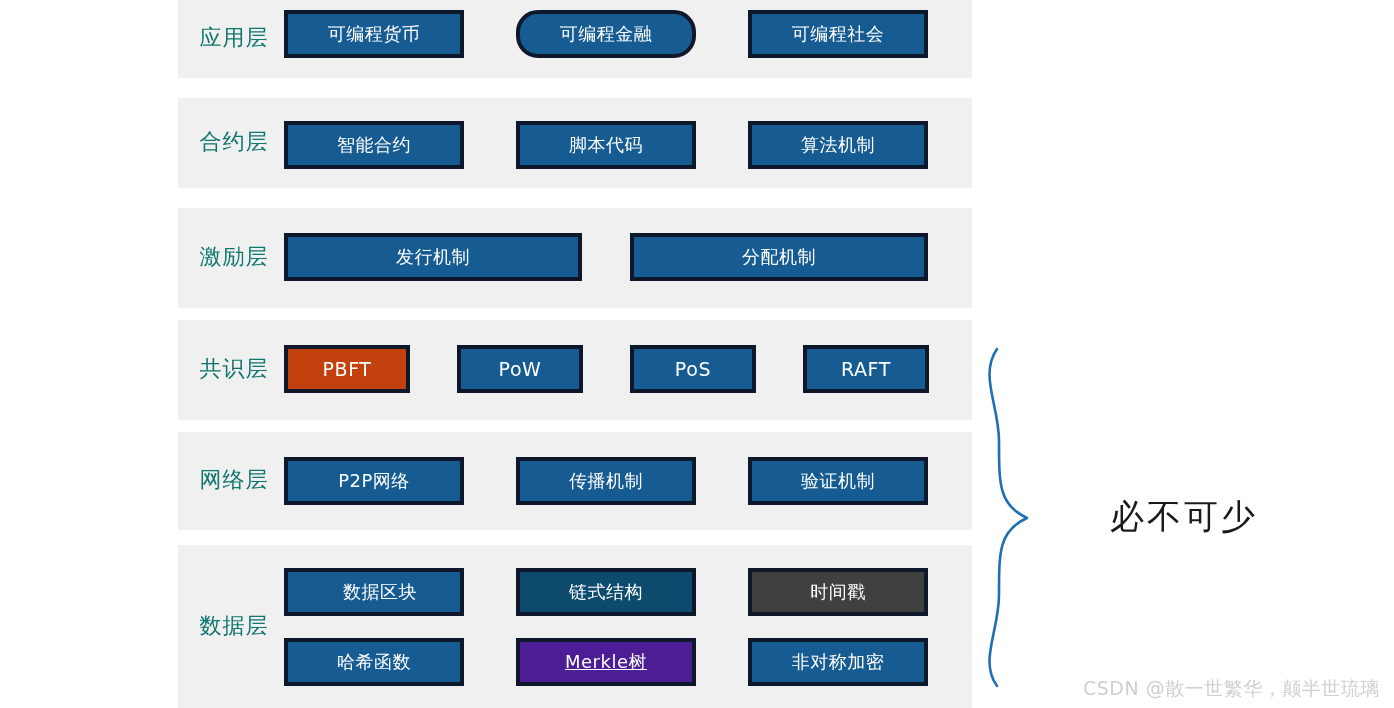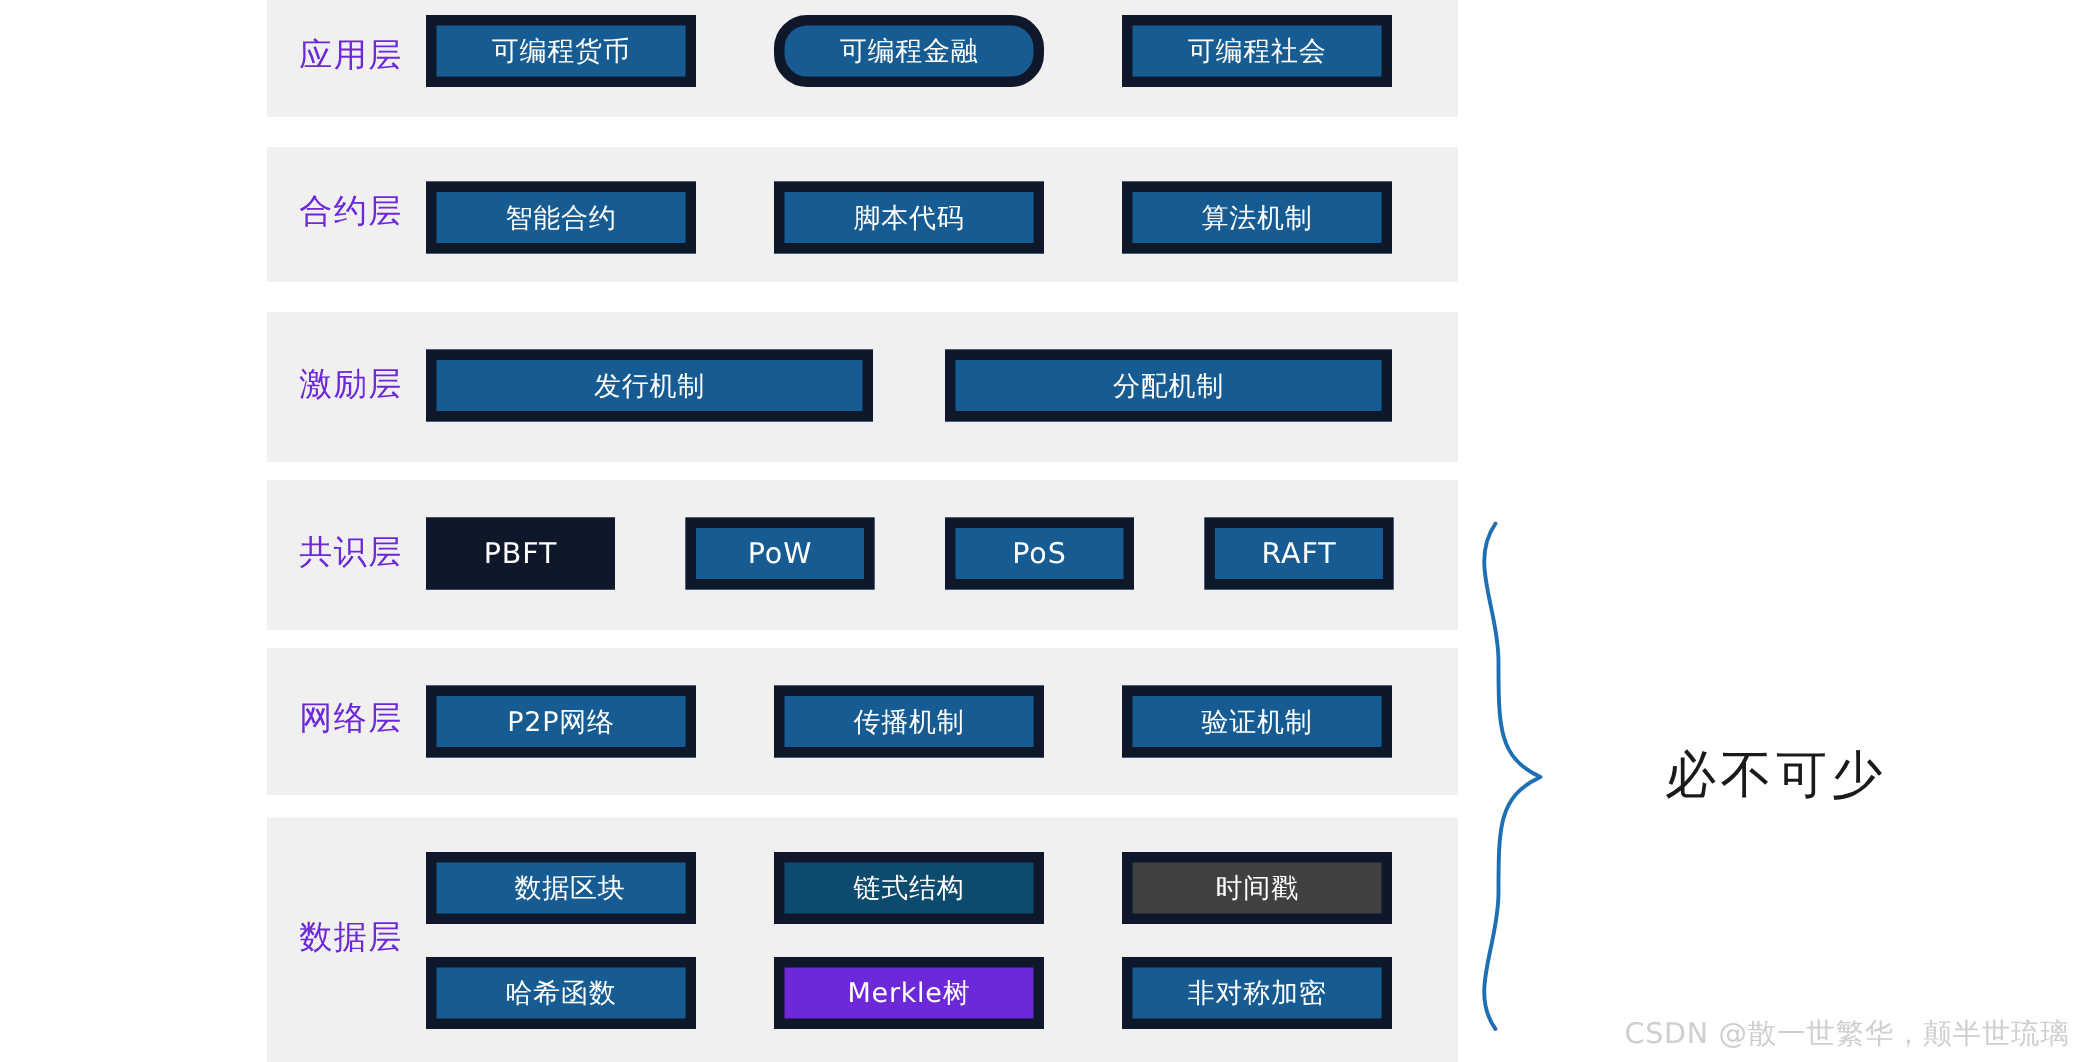--- a/index.html
+++ b/index.html
@@ -30,32 +30,32 @@
     background: #f0f0f0;
     box-sizing: border-box;
   }
 
   
   .layer-name {
     position: absolute;
     left: 8px;
     width: 96px;
     text-align: center;
-    color: #6d28d9;
+    color: #0f766e;
     font-size: 22px;
     line-height: 1.1;
     letter-spacing: 1px;
     white-space: nowrap;
   }
 
   
   .node-box {
     position: absolute;
     background: #165c92;
-    border: 7px solid #0f172a;
+    border: 4px solid #0f172a;
     box-sizing: border-box;
     color: #ffffff;
     font-size: 18px;
     display: flex;
     align-items: center;
     justify-content: center;
     text-align: right;
     letter-spacing: 0.5px;
     white-space: nowrap;
   }
@@ -138,26 +138,26 @@
   <div id="watermark">CSDN @散一世繁华，颠半世琉璃</div>
 
 <div class="node-box" style="left: 284px; top: 10px; width: 180px; height: 48px; background: rgb(22, 92, 146);">可编程货币</div>
     <div class="node-box" style="left: 516px; top: 10px; width: 180px; height: 48px; background: rgb(22, 92, 146); border-radius: 22px;">可编程金融</div>
     <div class="node-box" style="left: 748px; top: 10px; width: 180px; height: 48px; background: rgb(22, 92, 146);">可编程社会</div>
     <div class="node-box" style="left: 284px; top: 121px; width: 180px; height: 48px; background: rgb(22, 92, 146);">智能合约</div>
     <div class="node-box" style="left: 516px; top: 121px; width: 180px; height: 48px; background: rgb(22, 92, 146);">脚本代码</div>
     <div class="node-box" style="left: 748px; top: 121px; width: 180px; height: 48px; background: rgb(22, 92, 146);">算法机制</div>
     <div class="node-box" style="left: 284px; top: 233px; width: 298px; height: 48px; background: rgb(22, 92, 146);">发行机制</div>
     <div class="node-box" style="left: 630px; top: 233px; width: 298px; height: 48px; background: rgb(22, 92, 146);">分配机制</div>
-    <div class="node-box latin" style="left: 284px; top: 345px; width: 126px; height: 48px; background: #0f172a;">PBFT</div>
+    <div class="node-box latin" style="left: 284px; top: 345px; width: 126px; height: 48px; background: #c2410c;">PBFT</div>
     <div class="node-box latin" style="left: 457px; top: 345px; width: 126px; height: 48px; background: rgb(22, 92, 146);">PoW</div>
     <div class="node-box latin" style="left: 630px; top: 345px; width: 126px; height: 48px; background: rgb(22, 92, 146);">PoS</div>
     <div class="node-box latin" style="left: 803px; top: 345px; width: 126px; height: 48px; background: rgb(22, 92, 146);">RAFT</div>
     <div class="node-box" style="left: 284px; top: 457px; width: 180px; height: 48px; background: rgb(22, 92, 146);">P2P网络</div>
     <div class="node-box" style="left: 516px; top: 457px; width: 180px; height: 48px; background: rgb(22, 92, 146);">传播机制</div>
     <div class="node-box" style="left: 748px; top: 457px; width: 180px; height: 48px; background: rgb(22, 92, 146);">验证机制</div>
     <div class="node-box" style="left: 284px; top: 568px; width: 180px; height: 48px; background: rgb(22, 92, 146); padding-left: 12px;">数据区块</div>
     <div class="node-box" style="left: 516px; top: 568px; width: 180px; height: 48px; background: #0c4a6e;">链式结构</div>
     <div class="node-box" style="left: 748px; top: 568px; width: 180px; height: 48px; background: #404040;">时间戳</div>
     <div class="node-box" style="left: 284px; top: 638px; width: 180px; height: 48px; background: rgb(22, 92, 146);">哈希函数</div>
-    <div class="node-box" style="left: 516px; top: 638px; width: 180px; height: 48px; background: #6d28d9;">Merkle树</div>
+    <div class="node-box" style="left: 516px; top: 638px; width: 180px; height: 48px; background: #4c1d95; text-decoration: underline;">Merkle树</div>
     <div class="node-box" style="left: 748px; top: 638px; width: 180px; height: 48px; background: rgb(22, 92, 146);">非对称加密</div>
   </div>
 
 </body></html>

